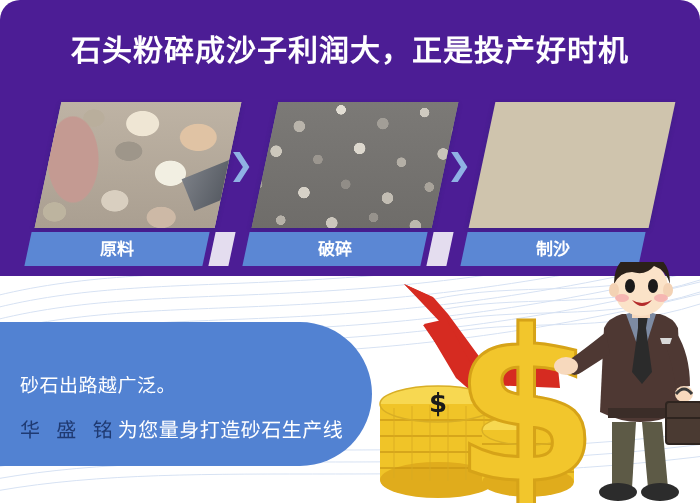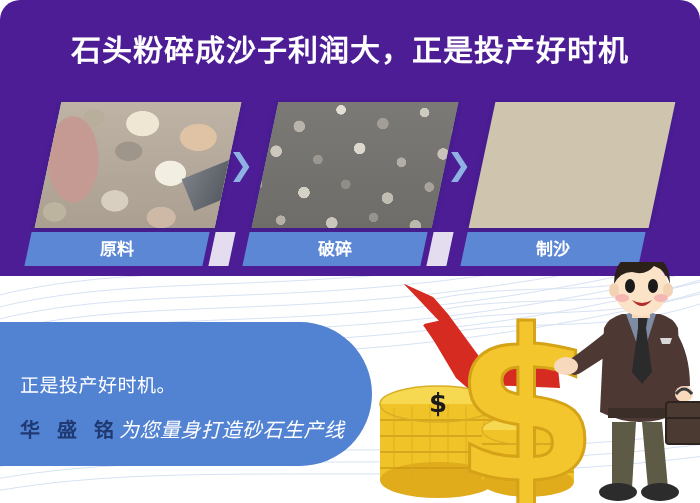--- a/index.html
+++ b/index.html
@@ -221,27 +221,26 @@
   .body-line-2 { top: 48px; }
   .brand-line {
     position: absolute;
     left: 20px;
     top: 92px;
     white-space: nowrap;
     font-size: 20px;
   }
   .brand-name {
     color: #1f3a72;
-    font-weight: bold;
+    font-weight: normal;
     letter-spacing: 5px;
   }
   .brand-tail {
     color: #ffffff;
     letter-spacing: .5px;
-    font-style: italic;
   }
 
   
   .illustration {
     position: absolute;
     left: 360px;
     top: 262px;
     width: 340px;
     height: 241px;
   }
@@ -395,19 +394,19 @@
 
       <g>
         <path d="M316 132 q8 -10 16 0" fill="none" stroke="#3a3a3a" stroke-width="3"></path>
         <rect x="306" y="140" width="36" height="42" rx="3" fill="#4a3a32" stroke="#2e241f" stroke-width="2"></rect>
         <line x1="306" y1="156" x2="342" y2="156" stroke="#2e241f" stroke-width="2"></line>
       </g>
     </g>
   </svg>
 
   <div class="text-panel">
-    <div class="body-line body-line-2">正是投产好时机。</div>
+    <div class="body-line body-line-2">砂石出路越广泛。</div>
     <div class="brand-line">
       <span class="brand-name">华 盛 铭</span><span class="brand-tail">为您量身打造砂石生产线</span>
     </div>
   </div>
 
 </div>
 
 </body></html>

